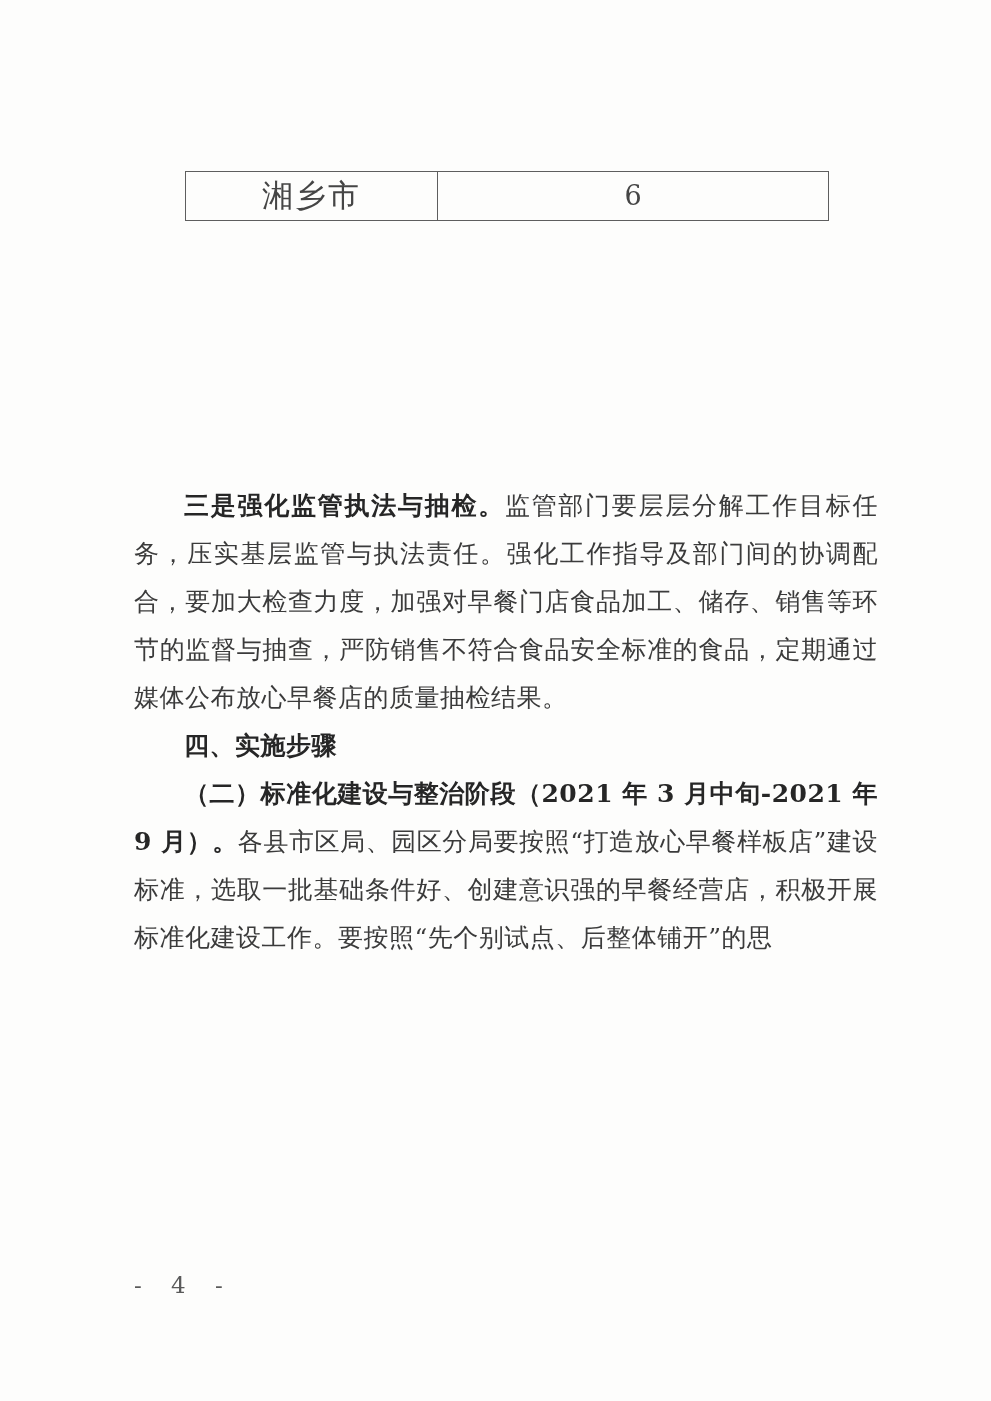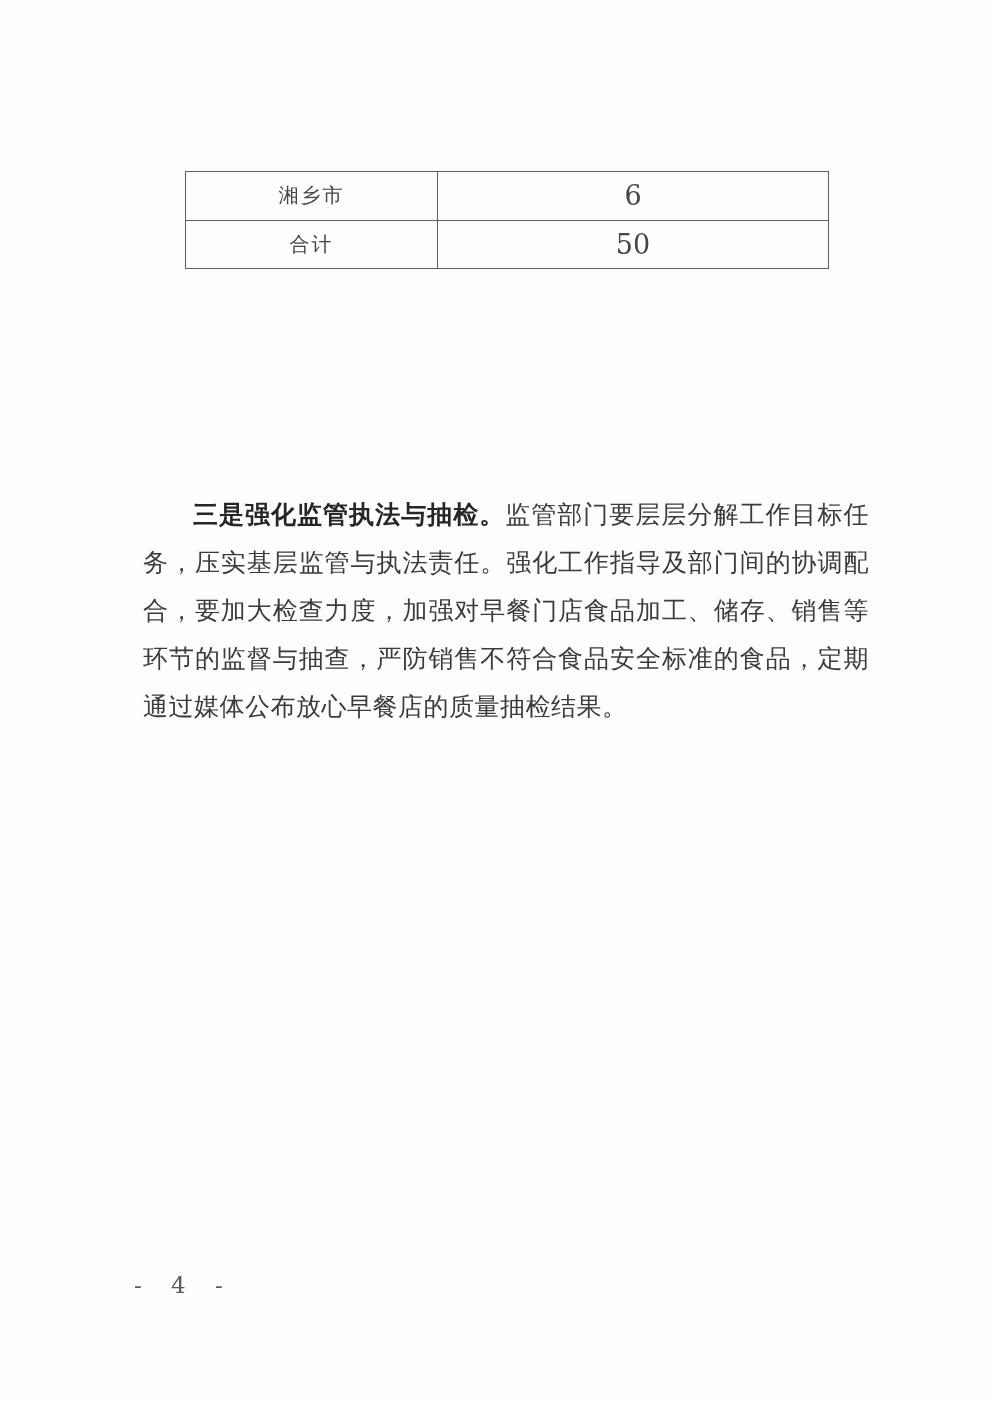--- a/index.html
+++ b/index.html
@@ -25,21 +25,21 @@
     width: 641px;
     border-collapse: collapse;
     table-layout: fixed;
   }
   .quota-table td {
     border: 1.6px solid #5e5e5e;
     height: 47.5px;
     padding: 0;
     text-align: center;
     vertical-align: middle;
-    font-size: 20px;
+    font-size: 31px;
     color: #454545;
     letter-spacing: 2px;
   }
   .quota-table .col-region { width: 251px; }
   .quota-table .col-count  { width: 390px; }
   .quota-table td.count { letter-spacing: 0; font-size: 27px; }
 
   
   .body-text {
     position: absolute;
@@ -47,21 +47,21 @@
     top: 482px;
     width: 744px;
     font-size: 25px;
     line-height: 48px;
     text-align: justify;
     text-justify: inter-character;
     color: #3b3b3b;
     letter-spacing: 0.5px;
   }
   .body-text p {
-    margin: 9px;
+    margin: 0;
     text-indent: 2em;
   }
   .lead-bold, .section-heading {
     font-weight: bold;
     color: #262626;
   }
 
   
   .page-footer {
     position: absolute;
@@ -77,26 +77,24 @@
 <body>
 
 <div class="page">
 
   <table class="quota-table">
     <tbody>
       <tr>
         <td class="col-region">湘乡市</td>
         <td class="col-count count">6</td>
       </tr>
-      <tr>
-        <td class="col-region">合计</td>
-        <td class="col-count count">50</td>
-      </tr>
     </tbody>
   </table>
 
   <div class="body-text">
     <p><span class="lead-bold">三是强化监管执法与抽检。</span><span>监管部门要层层分解工作目标任务，压实基层监管与执法责任。强化工作指导及部门间的协调配合，要加大检查力度，加强对早餐门店食品加工、储存、销售等环节的监督与抽查，严防销售不符合食品安全标准的食品，定期通过媒体公布放心早餐店的质量抽检结果。</span></p>
+    <p class="section-heading">四、实施步骤</p>
+    <p><span class="lead-bold">（二）标准化建设与整治阶段（2021 年 3 月中旬-2021 年 9 月）。</span><span>各县市区局、园区分局要按照“打造放心早餐样板店”建设标准，选取一批基础条件好、创建意识强的早餐经营店，积极开展标准化建设工作。要按照“先个别试点、后整体铺开”的思</span></p>
   </div>
 
   <div class="page-footer">- 4 -</div>
 
 </div>
 
 </body></html>

